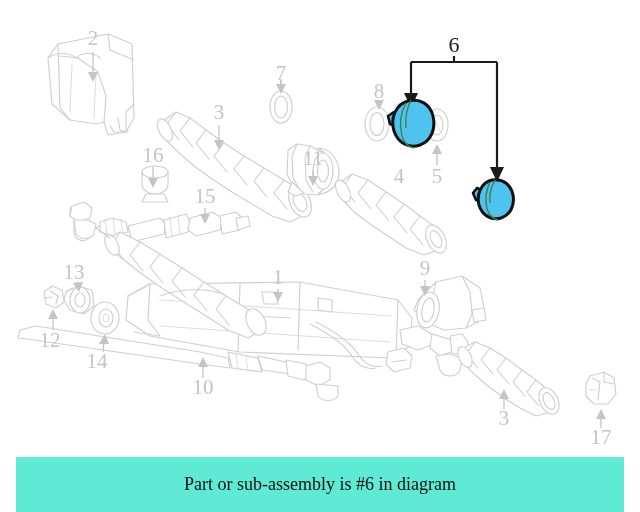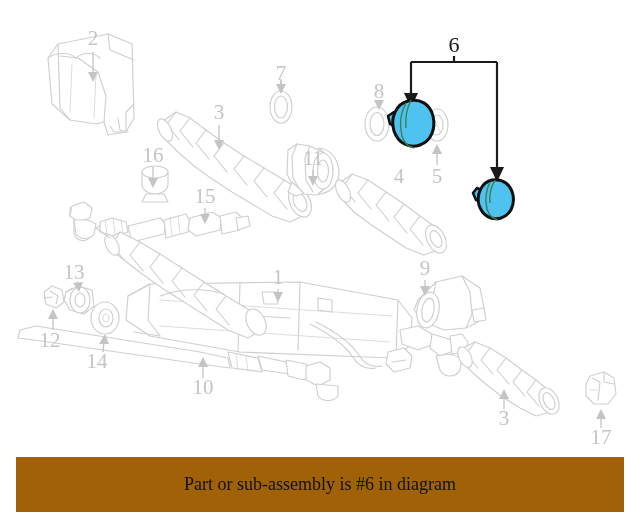--- a/index.html
+++ b/index.html
@@ -110,21 +110,21 @@
     stroke-linejoin: round;
   }
 
   
   #banner {
     position: absolute;
     left: 16px;
     top: 457px;
     width: 608px;
     height: 55px;
-    background: #a16207;
+    background: #5eead4;
     box-sizing: border-box;
     display: flex;
     flex-direction: column;
     align-items: center;
     justify-content: center;
   }
   .banner-line {
     font-family: "Liberation Serif", "DejaVu Serif", serif;
     font-size: 18px;
     color: #111111;

